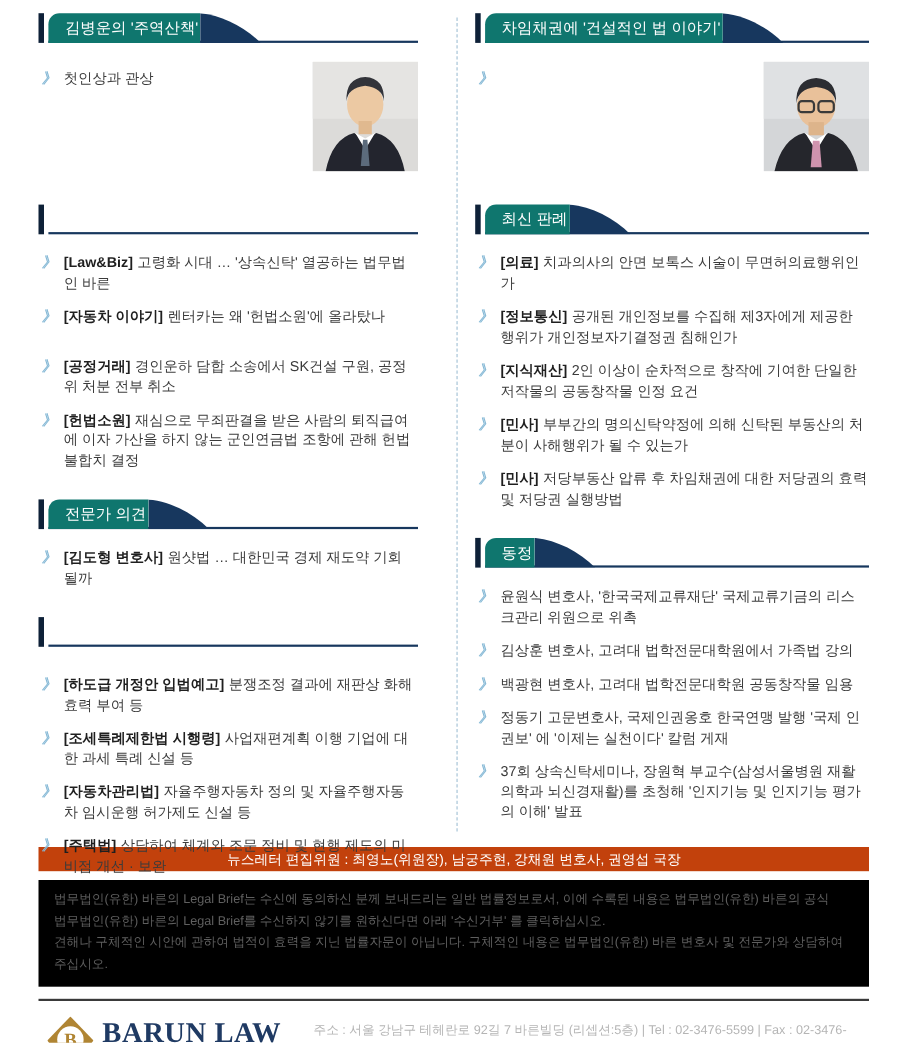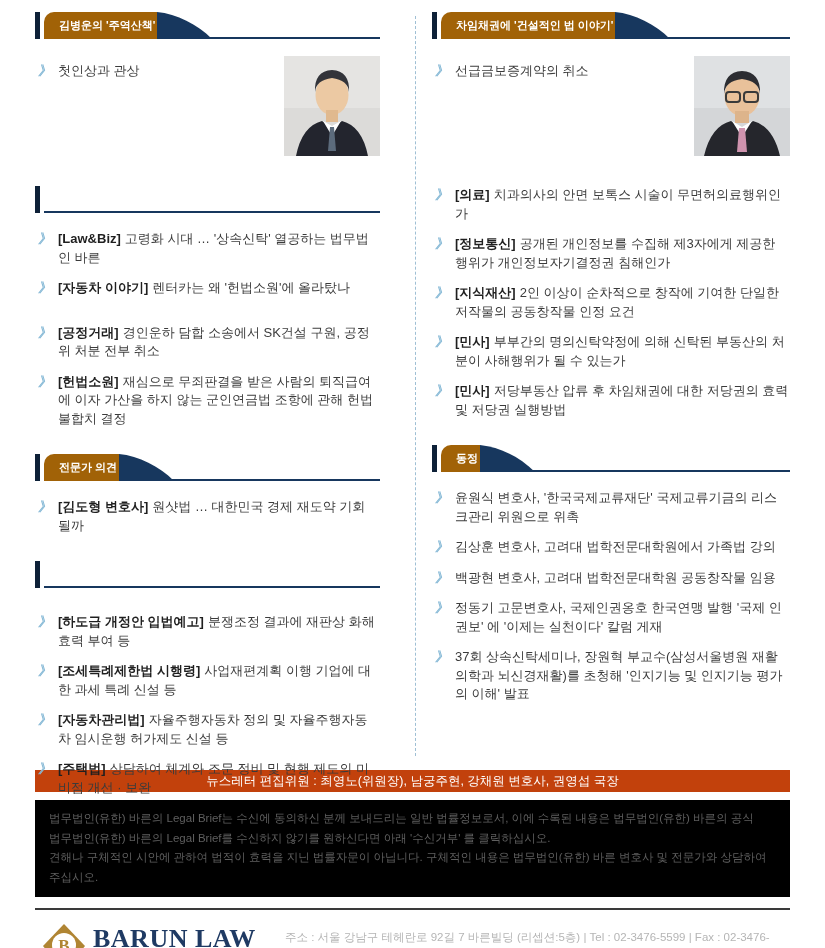--- a/index.html
+++ b/index.html
@@ -16,21 +16,21 @@
   .col-left  { width:345px; flex:none; }
   .col-divider { flex:none; width:0; border-left:1px dashed #9fbfd4; margin:4px 0 0 35px; height:740px; }
   .col-right { flex:1; margin-left:16px; }
 
   
   .sec-head { position:relative; height:27px; margin-bottom:17px; }
   .sec-edge { position:absolute; left:0; top:0; width:5px; height:27px; background:#0e2138; }
   .sec-underline { position:absolute; left:9px; right:0; bottom:0; height:2px; background:#17375e; }
   .sec-ribbon { position:absolute; left:9px; top:0; height:27px; display:flex; align-items:stretch; }
   .sec-title {
-    background:#a16207; color:#ffffff; font-weight:bold; font-size:11px;
+    background:#0f766e; color:#ffffff; font-weight:normal; font-size:14px;
     line-height:27px; padding:0 2px 0 15px; border-top-left-radius:10px; white-space:nowrap;
   }
   .sec-tail { display:block; height:27px; width:55px; }
 
   
   .sec-body { padding-left:3px; }
   .item { display:flex; margin-bottom:12px; }
   .chev {
     flex:none; color:#86b9d6; font-weight:bold; font-size:13px;
     line-height:18.5px; margin-right:8px; font-style:italic; letter-spacing:-1px;
@@ -189,40 +189,49 @@
           <div class="sec-ribbon">
             <span class="sec-title">차임채권에 '건설적인 법 이야기'</span>
             <svg class="sec-tail" viewBox="0 0 55 27" preserveAspectRatio="none">
                 <path d="M0,0 C20,2 40,12 55,27 L0,27 Z" fill="#17375e"></path>
               </svg>
           </div>
         </div>
         <div class="feature-body">
           <div class="item">
             <span class="chev">》</span>
-            <p class="item-text"><span>선급금보증계약의 취소</span></p>
           </div>
           <div class="photo">
             <svg width="96" height="100" viewBox="0 0 96 100">
               <rect width="96" height="100" fill="#d4d6d8"></rect>
               <rect width="96" height="52" fill="#dfe1e3"></rect>
               <ellipse cx="48" cy="40" rx="17.5" ry="20" fill="#e9c19a"></ellipse>
               <path d="M30,38 Q29,16 48,15 Q67,16 66,38 Q65,25 48,23 Q31,25 30,38" fill="#2c2d32"></path>
               <rect x="32" y="36" width="14" height="10" rx="3" fill="none" stroke="#3a3a3a" stroke-width="2"></rect>
               <rect x="50" y="36" width="14" height="10" rx="3" fill="none" stroke="#3a3a3a" stroke-width="2"></rect>
               <rect x="41" y="55" width="14" height="12" fill="#ddb48b"></rect>
               <path d="M10,100 Q17,70 37,65 L48,73 L59,65 Q79,70 86,100 Z" fill="#25262c"></path>
               <polygon points="38,65 48,81 58,65 48,71" fill="#ffffff"></polygon>
               <polygon points="45,72 51,72 53,96 43,96" fill="#cf93ae"></polygon>
             </svg>
           </div>
         </div>
       </div>
 
       <div class="section">
+        <div class="sec-head">
+          <span class="sec-edge"></span>
+          <span class="sec-underline"></span>
+          <div class="sec-ribbon">
+            <span class="sec-title">최신 판례</span>
+            <svg class="sec-tail" viewBox="0 0 55 27" preserveAspectRatio="none">
+                <path d="M0,0 C20,2 40,12 55,27 L0,27 Z" fill="#17375e"></path>
+              </svg>
+          </div>
+        </div>
         <div class="sec-body">
           <div class="item">
             <span class="chev">》</span>
             <p class="item-text"><b>[의료]</b><span>치과의사의 안면 보톡스 시술이 무면허의료행위인가</span></p>
           </div>
           <div class="item">
             <span class="chev">》</span>
             <p class="item-text"><b>[정보통신]</b><span>공개된 개인정보를 수집해 제3자에게 제공한 행위가 개인정보자기결정권 침해인가</span></p>
           </div>
           <div class="item">

